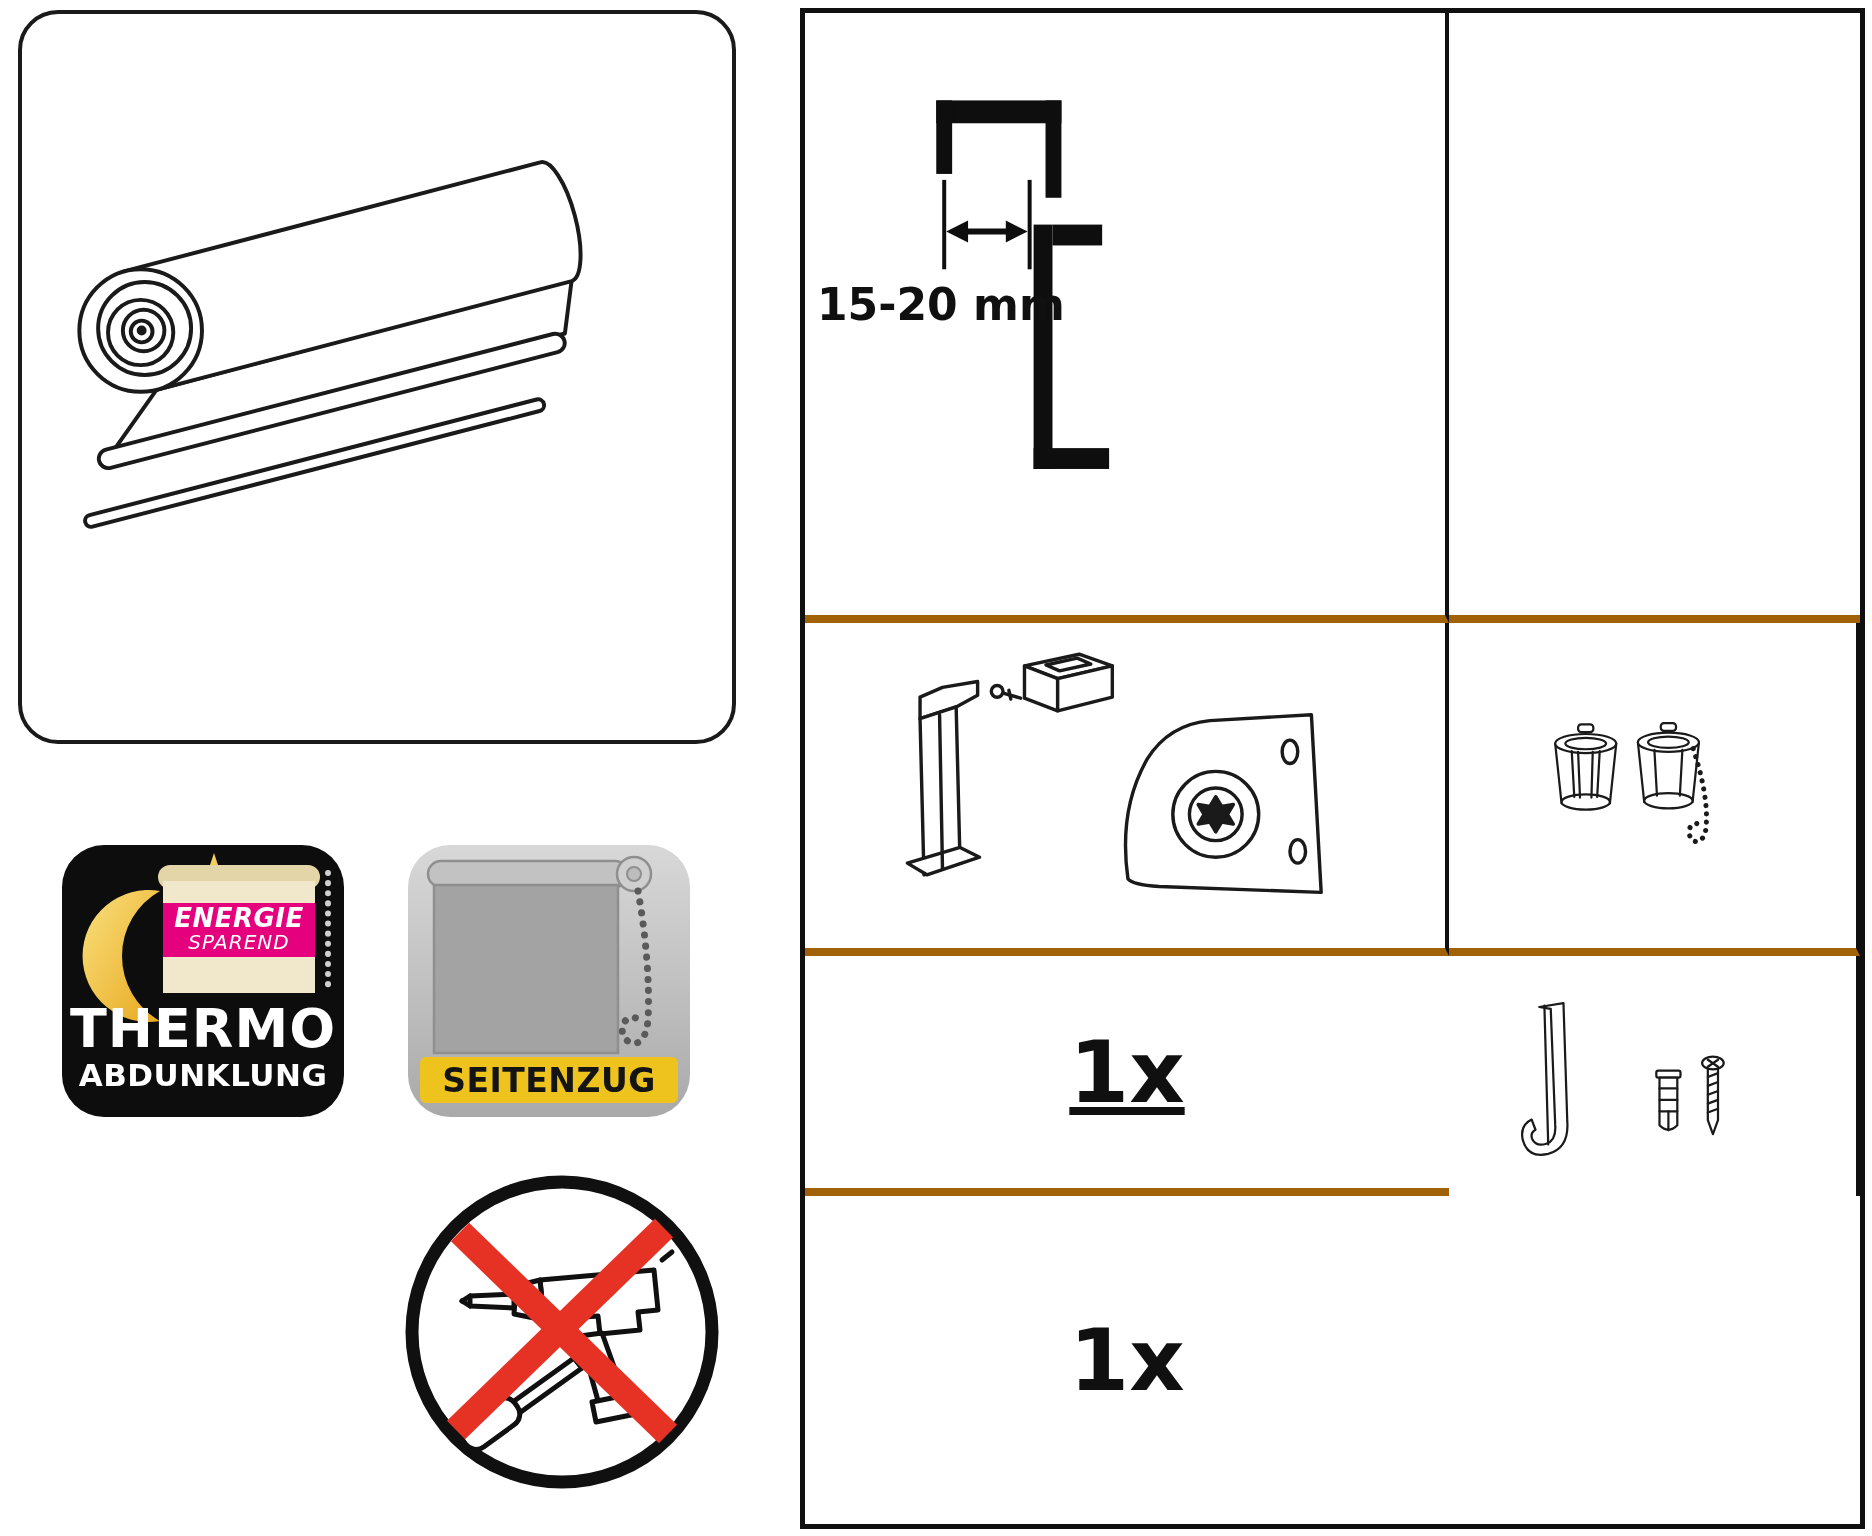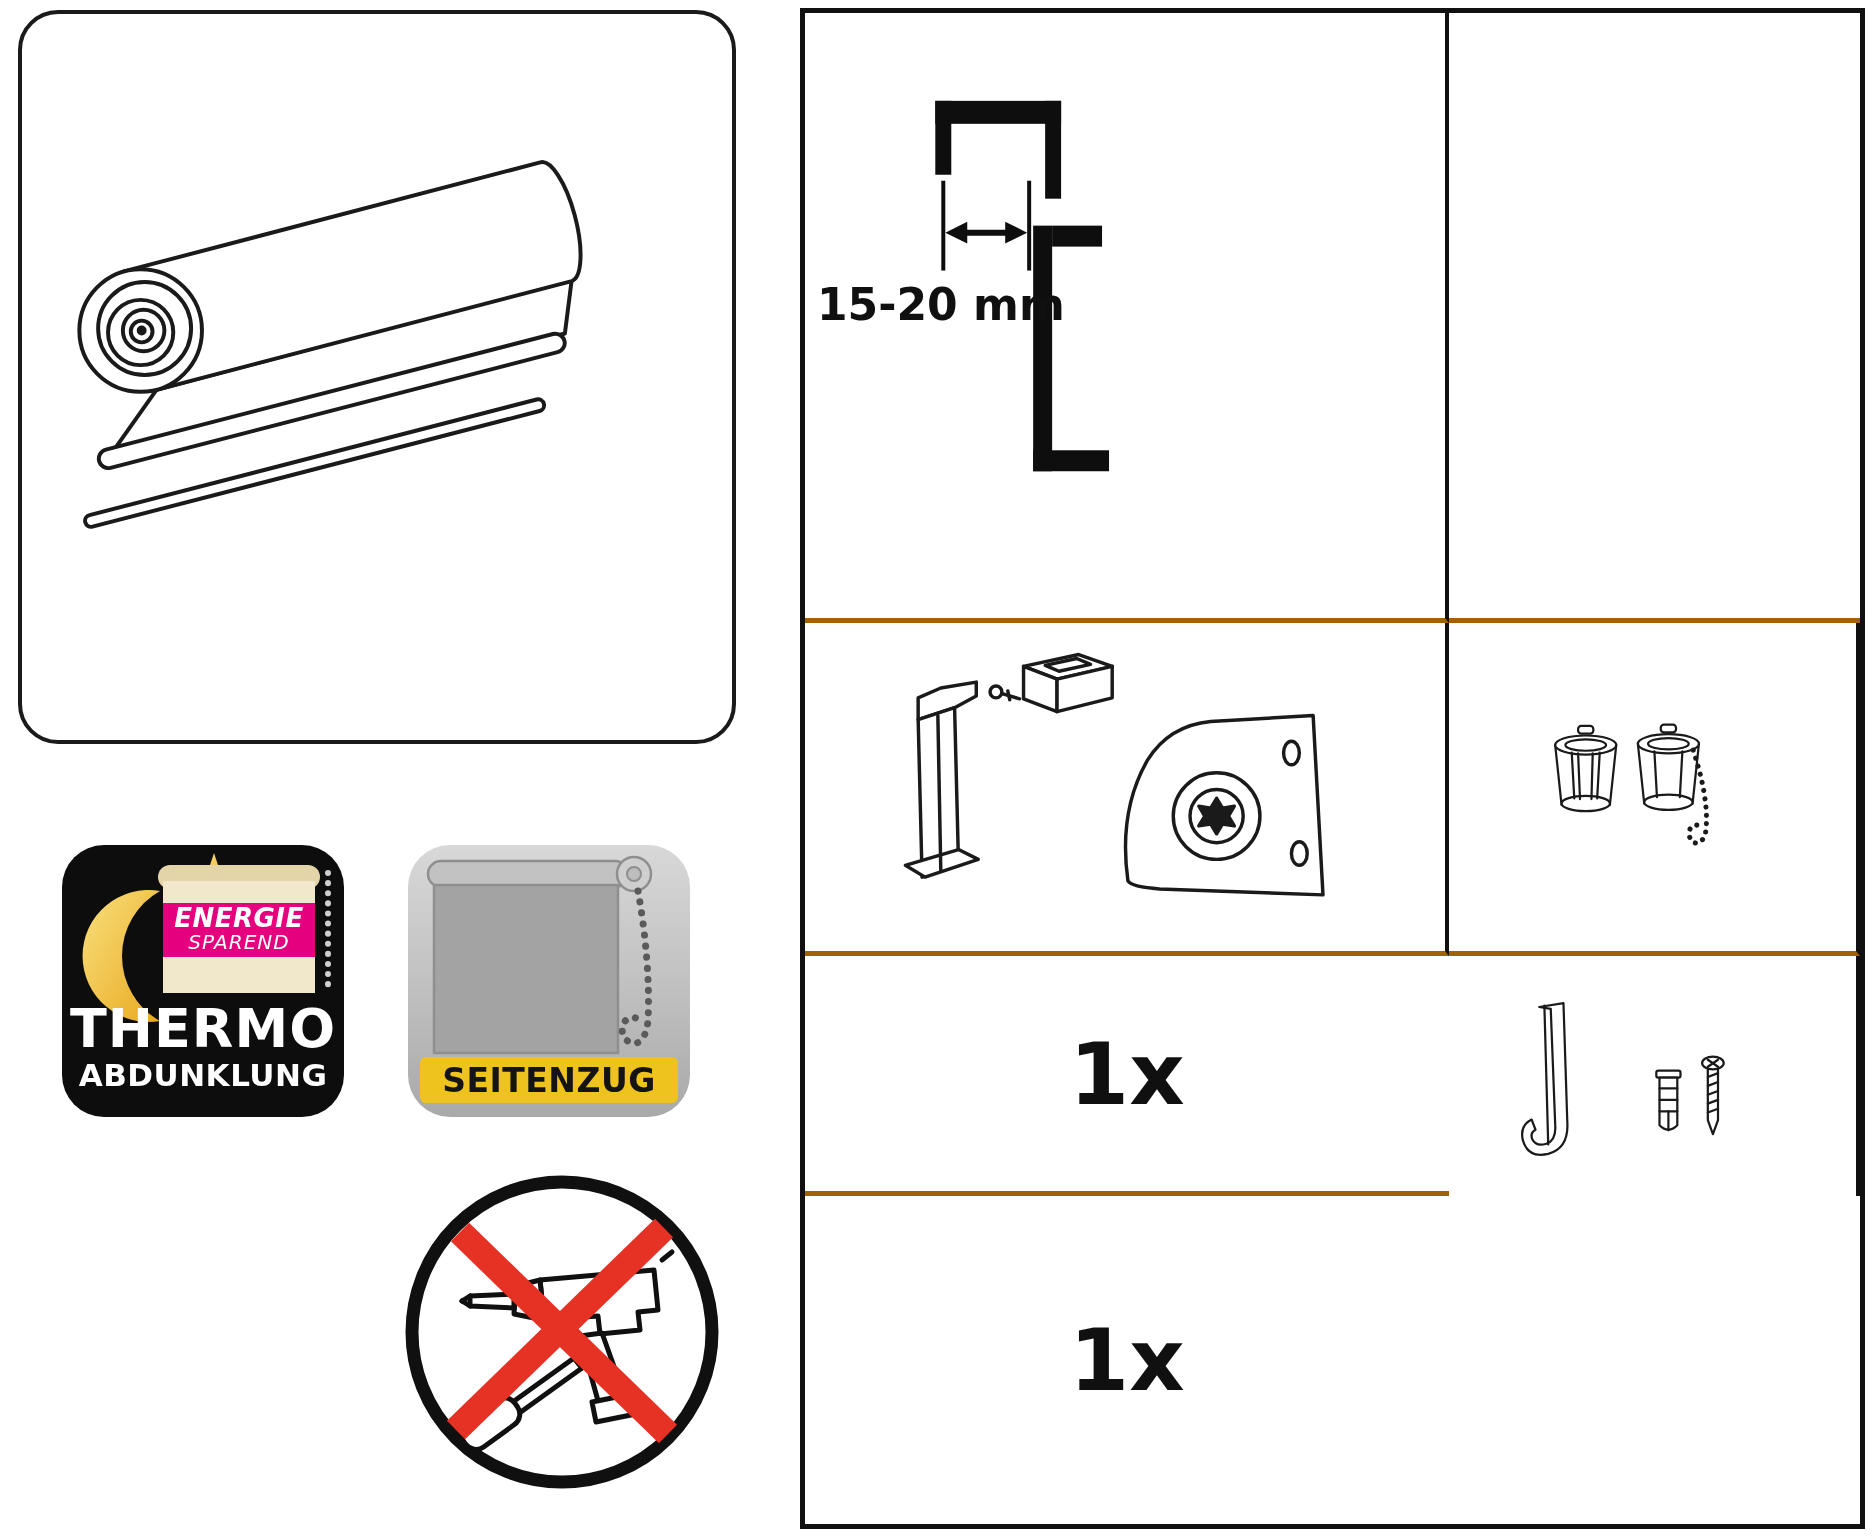--- a/index.html
+++ b/index.html
@@ -32,21 +32,21 @@
   
   .no-drill{position:absolute;left:392px;top:1162px;width:340px;height:340px;}
   .no-drill svg{display:block;width:100%;height:100%;}
 
   
   .parts-table{position:absolute;left:800px;top:8px;width:1065px;height:1521px;background:#fff;
     display:grid;grid-template-columns:644px 1fr;grid-template-rows:610px 333px 240px 1fr;
     border:5px solid #101010;box-sizing:border-box;}
   .pt-cell{box-sizing:border-box;position:relative;}
   .col1{border-right:4px solid #101010;}
-  .rowline{border-bottom:5px solid #a16207;}
+  .rowline{border-bottom:8px solid #a16207;text-decoration:underline;}
   .pt-cell.art{display:flex;align-items:center;justify-content:center;}
   .pt-cell.art svg{display:block;width:100%;height:100%;}
   .pt-cell.count{display:flex;align-items:center;justify-content:center;
     font-weight:bold;font-size:86px;color:#101010;}
   .measure-label{position:absolute;left:12px;top:266px;width:238px;text-align:center;
     font-weight:bold;font-size:44px;color:#101010;white-space:nowrap;}
 </style>
 </head>
 <body>
 

